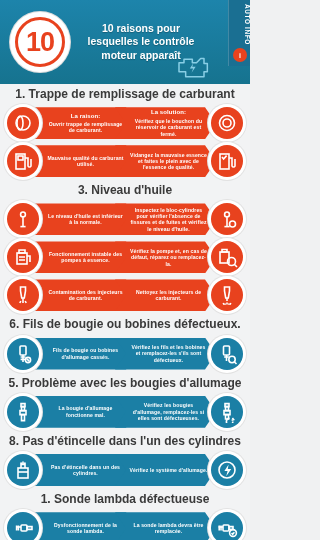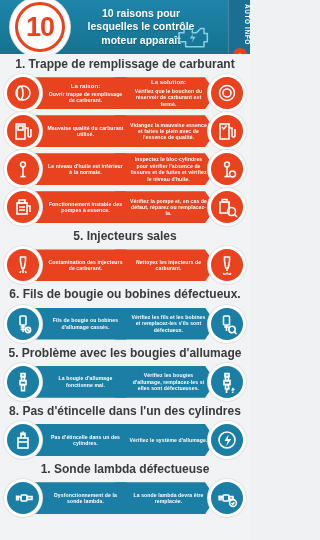--- a/index.html
+++ b/index.html
@@ -11,21 +11,21 @@
   }
   #page {
     position: relative;
     width: 250px; height: 540px;
     background: #f2f3f4;
   }
 
   
   .header {
     position: relative;
-    height: 54px;
+    height: 84px;
     background: #1b7fa5;
     background: linear-gradient(180deg,#1d84ab 0%,#16738f 100%);
     overflow: hidden;
   }
   .header-inner {
     display: flex;
     align-items: center;
     height: 100%;
     padding-left: 4px;
   }
@@ -275,20 +275,21 @@
               <svg class="icon-svg" viewBox="0 0 22 22">
                 <rect x="4" y="4" width="9" height="15"></rect>
                 <path d="M6 7 l1.6 2 3-3.4"></path>
                 <path d="M13 8 h3 v8 a1.6 1.6 0 0 0 3 0 V9"></path>
               </svg>
             </div>
           </div>
         </div>
       </div>
       <div class="row theme-red">
+        <div class="row-title">3. Niveau d'huile</div>
         <div class="row-body">
           <div class="bubble bubble-left">
             <div class="bubble-in">
               <svg class="icon-svg" viewBox="0 0 22 22">
                 <path d="M11 4 a2.4 2.4 0 1 1 0 4.8 a2.4 2.4 0 1 1 0-4.8z"></path>
                 <path d="M11 8.8 V19"></path>
                 <path d="M8.4 18.6 h5.2"></path>
               </svg>
             </div>
           </div>
@@ -334,21 +335,20 @@
                 <rect x="4" y="6" width="9" height="11"></rect>
                 <path d="M6 3.5 h5 v2.5 H6z"></path>
                 <circle cx="15.5" cy="15.5" r="4"></circle>
                 <path d="M18.5 18.5 l2.5 2.5"></path>
               </svg>
             </div>
           </div>
         </div>
       </div>
       <div class="row theme-red">
-        <div class="row-title">5. Injecteurs sales</div>
         <div class="row-body">
           <div class="bubble bubble-left">
             <div class="bubble-in">
               <svg class="icon-svg" viewBox="0 0 22 22">
                 <path d="M8.5 3 h5 v4 l-1.2 7 h-2.6 L8.5 7z"></path>
                 <path d="M11 14 v5"></path>
                 <path d="M8.8 17 l-1 2 M13.2 17 l1 2"></path>
               </svg>
             </div>
           </div>

